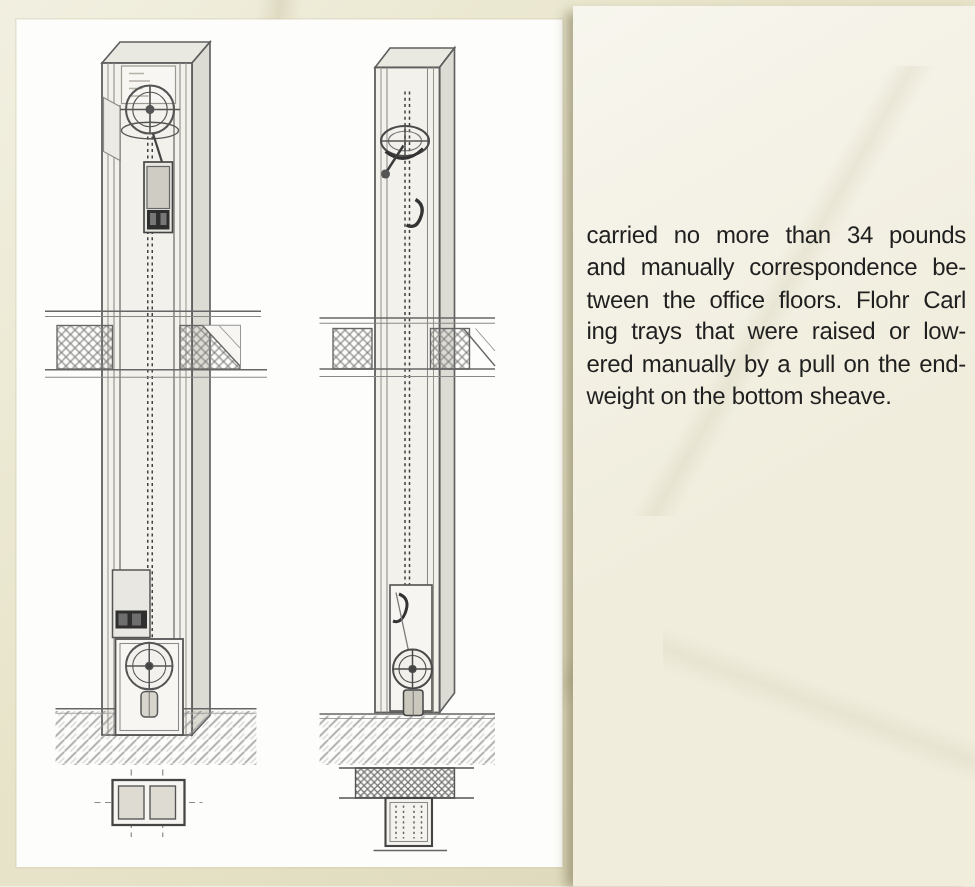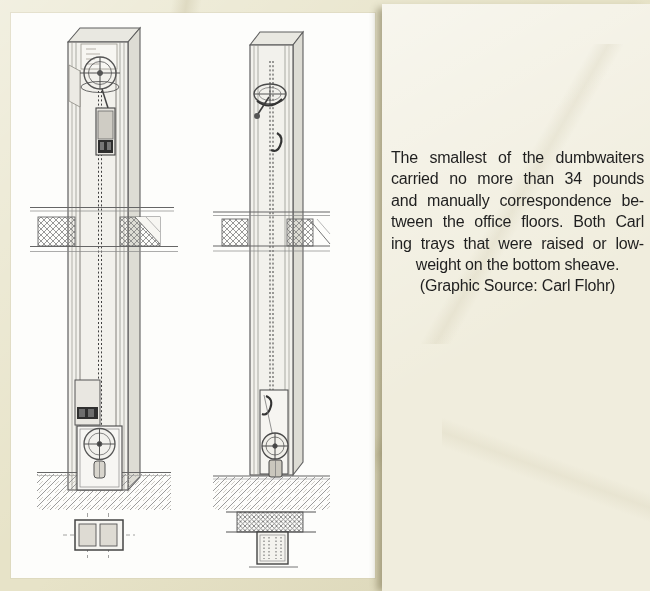--- a/index.html
+++ b/index.html
@@ -25,21 +25,21 @@
       linear-gradient(200deg, transparent 47%, rgba(175,165,125,0.12) 50%, transparent 53%) 60px 300px/340px 380px no-repeat,
       linear-gradient(150deg, rgba(255,255,255,0.5), rgba(255,255,255,0) 55%),
       #f0eddd;
     box-shadow:-7px 2px 7px -2px rgba(100,90,55,0.45);
   }
   .caption-text{
     position:absolute;left:9px;top:143px;width:253px;
     color:#1f1f1f;font-size:16px;line-height:21.4px;letter-spacing:-0.2px;
   }
   .cap-line{text-align:justify;text-align-last:justify;-moz-text-align-last:justify;}
-  .cap-line.flush{text-align:center;text-align-last:auto;-moz-text-align-last:auto;}
+  .cap-line.flush{text-align:left;text-align-last:auto;-moz-text-align-last:auto;}
   svg{display:block;}
 </style>
 </head>
 <body>
 
 <div class="figure-panel">
   <svg width="364" height="565" viewBox="0 0 364 565">
     <defs>
       <pattern id="xh" width="6" height="6" patternUnits="userSpaceOnUse">
         <path d="M0,0 L6,6 M6,0 L0,6" stroke="#7d7d7d" stroke-width="0.8"></path>
@@ -211,21 +211,20 @@
         <line x1="265" y1="524" x2="265" y2="546" stroke="#666" stroke-width="1" stroke-dasharray="1.5 2"></line>
         <line x1="270" y1="524" x2="270" y2="546" stroke="#666" stroke-width="1" stroke-dasharray="1.5 2"></line>
         <line x1="238" y1="554" x2="287" y2="554" stroke="#666" stroke-width="0.9"></line>
       </g>
     </g>
   </svg>
 </div>
 
 <div class="caption-panel">
   <div class="caption-text">
-    <div class="cap-line">The smallest of the dumbwaiters</div>
     <div class="cap-line">carried no more than 34 pounds</div>
     <div class="cap-line">and manually correspondence be-</div>
-    <div class="cap-line">tween the office floors. Both Carl</div>
+    <div class="cap-line">tween the office floors. Flohr Carl</div>
     <div class="cap-line">ing trays that were raised or low-</div>
+    <div class="cap-line">ered manually by a pull on the end-</div>
     <div class="cap-line flush">weight on the bottom sheave.</div>
-    <div class="cap-line flush">(Graphic Source: Carl Flohr)</div>
   </div>
 </div>
 
 </body></html>

